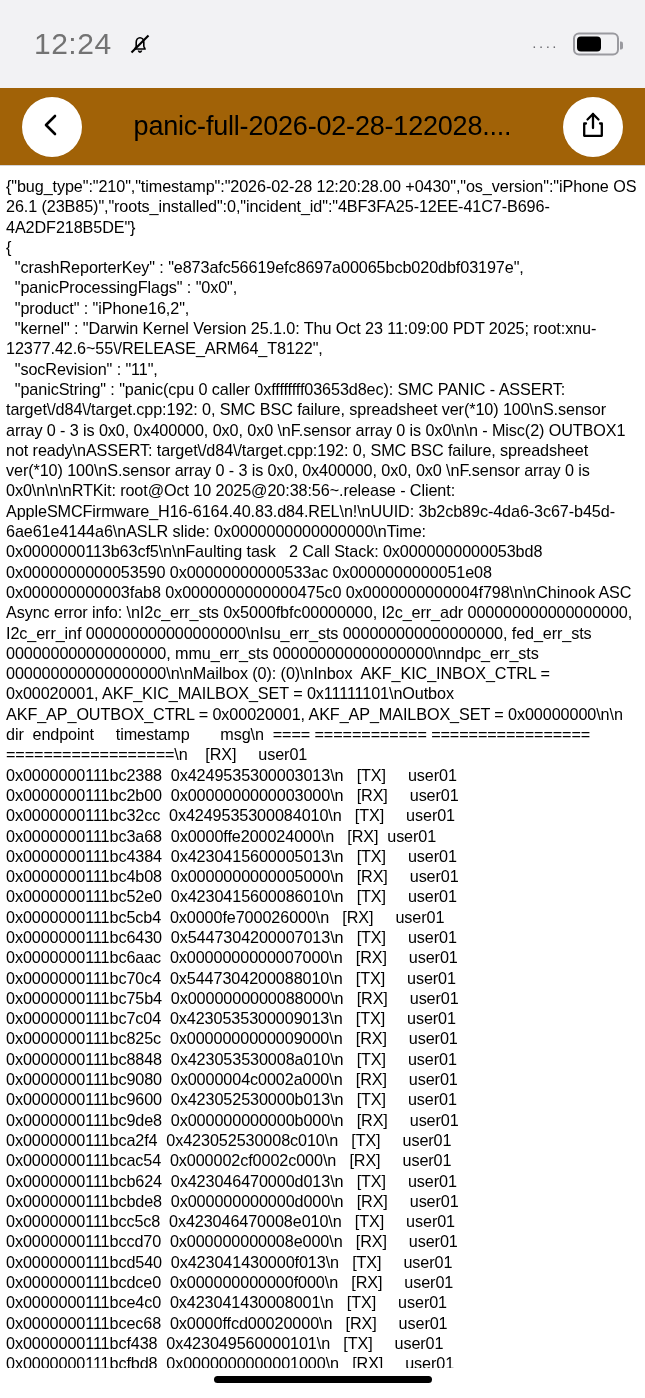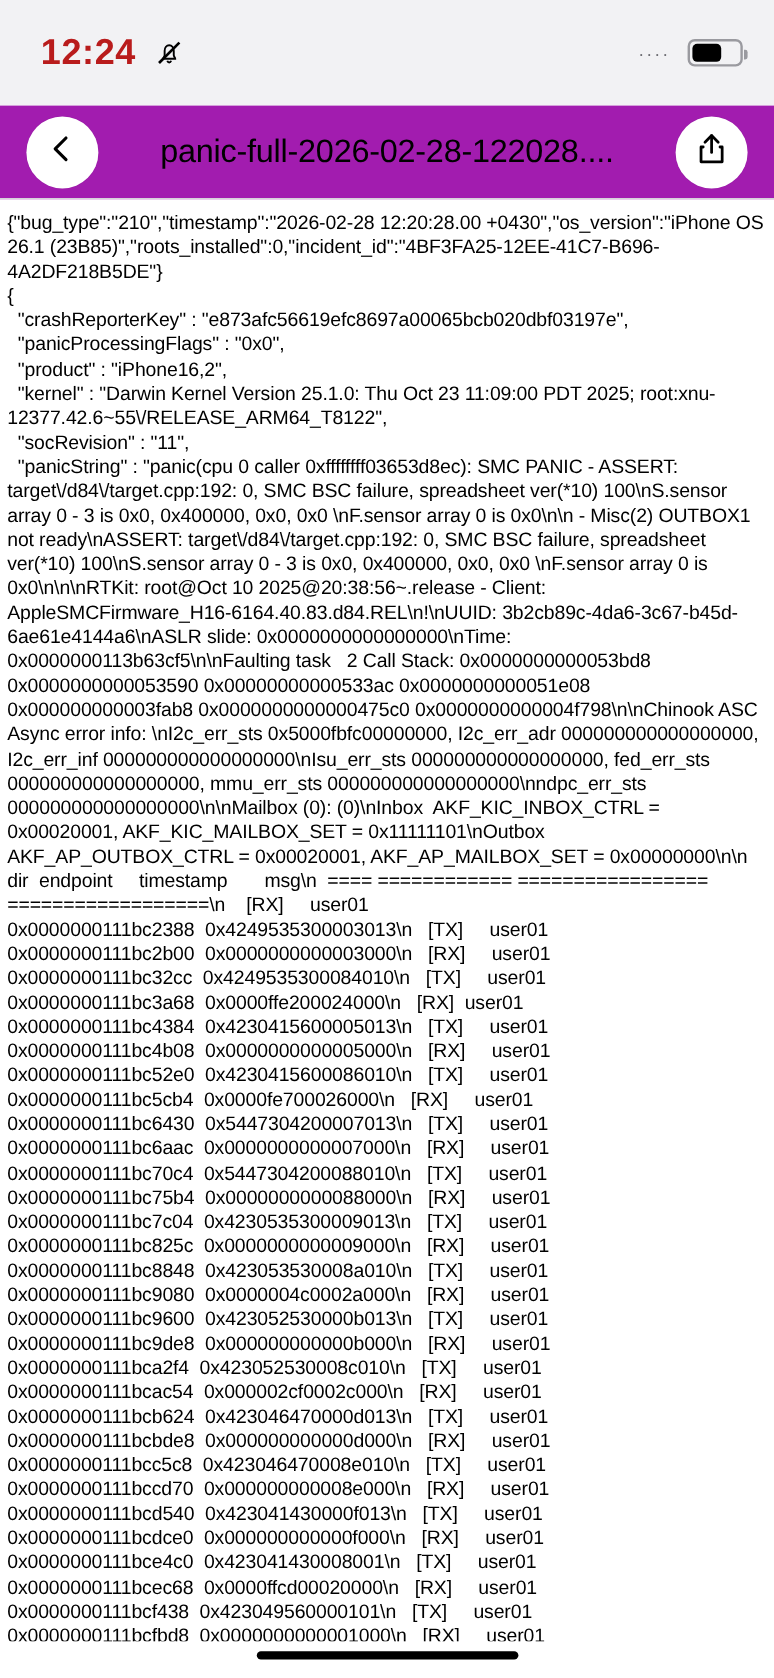--- a/index.html
+++ b/index.html
@@ -20,22 +20,22 @@
   .status-bar {
     height: 88px;
     background: #f2f2f4;
     display: flex;
     align-items: center;
     padding: 0 34px;
     position: relative;
   }
   .status-time {
     font-size: 30px;
-    font-weight: bold;
-    color: #b91c1c;
+    font-weight: normal;
+    color: #737373;
     letter-spacing: 0.5px;
   }
   .status-mute {
     margin-left: 14px;
     display: inline-flex;
     align-items: center;
   }
   .status-right {
     position: absolute;
     right: 26px;
@@ -75,21 +75,21 @@
   .battery-fill {
     height: 100%;
     width: 62%;
     background: #000;
     border-radius: 4px;
   }
 
   
   .nav-bar {
     height: 78px;
-    background: #a21caf;
+    background: #a16207;
     display: flex;
     align-items: center;
     padding: 0 22px;
     position: relative;
     border-bottom: 1px solid #d4d4d8;
   }
   .circle-btn {
     width: 60px;
     height: 60px;
     border-radius: 50%;

